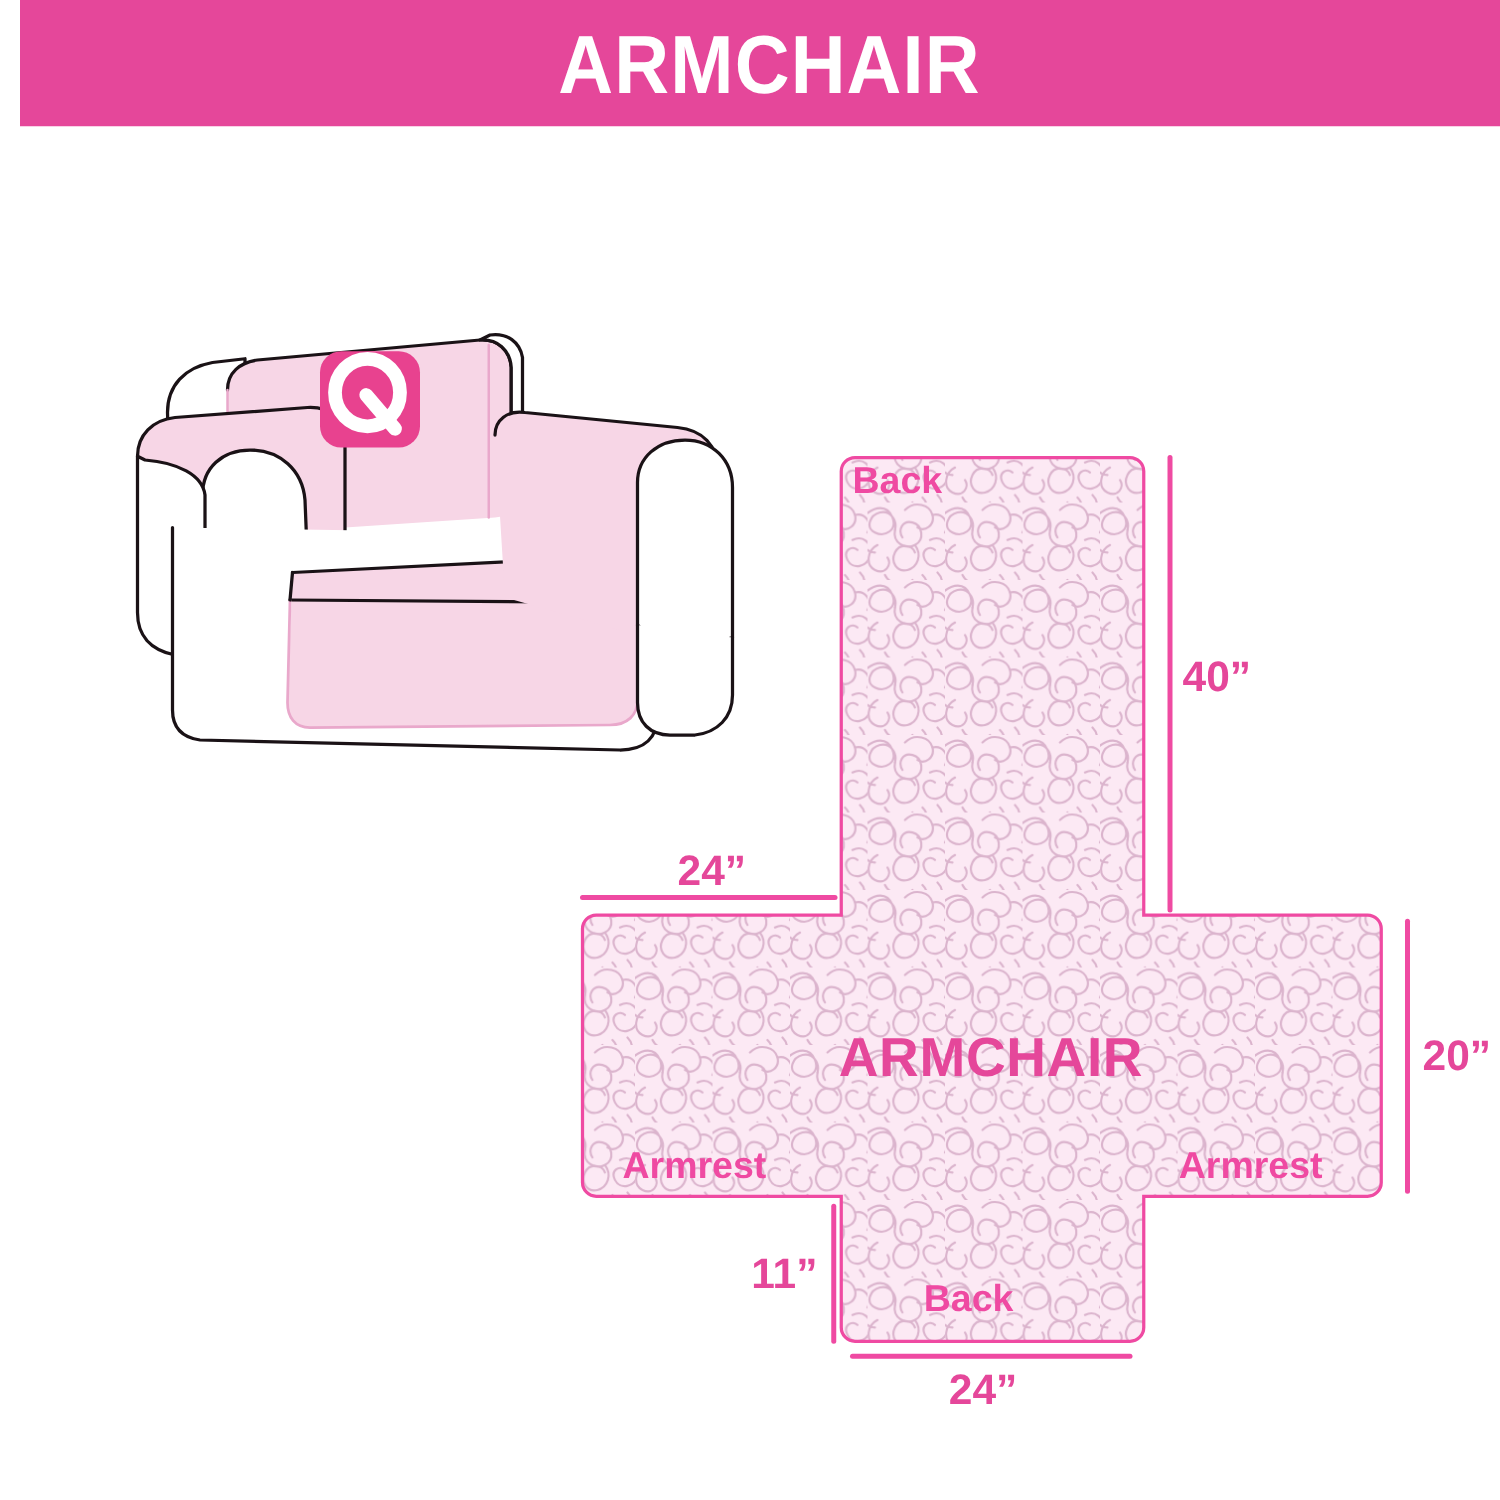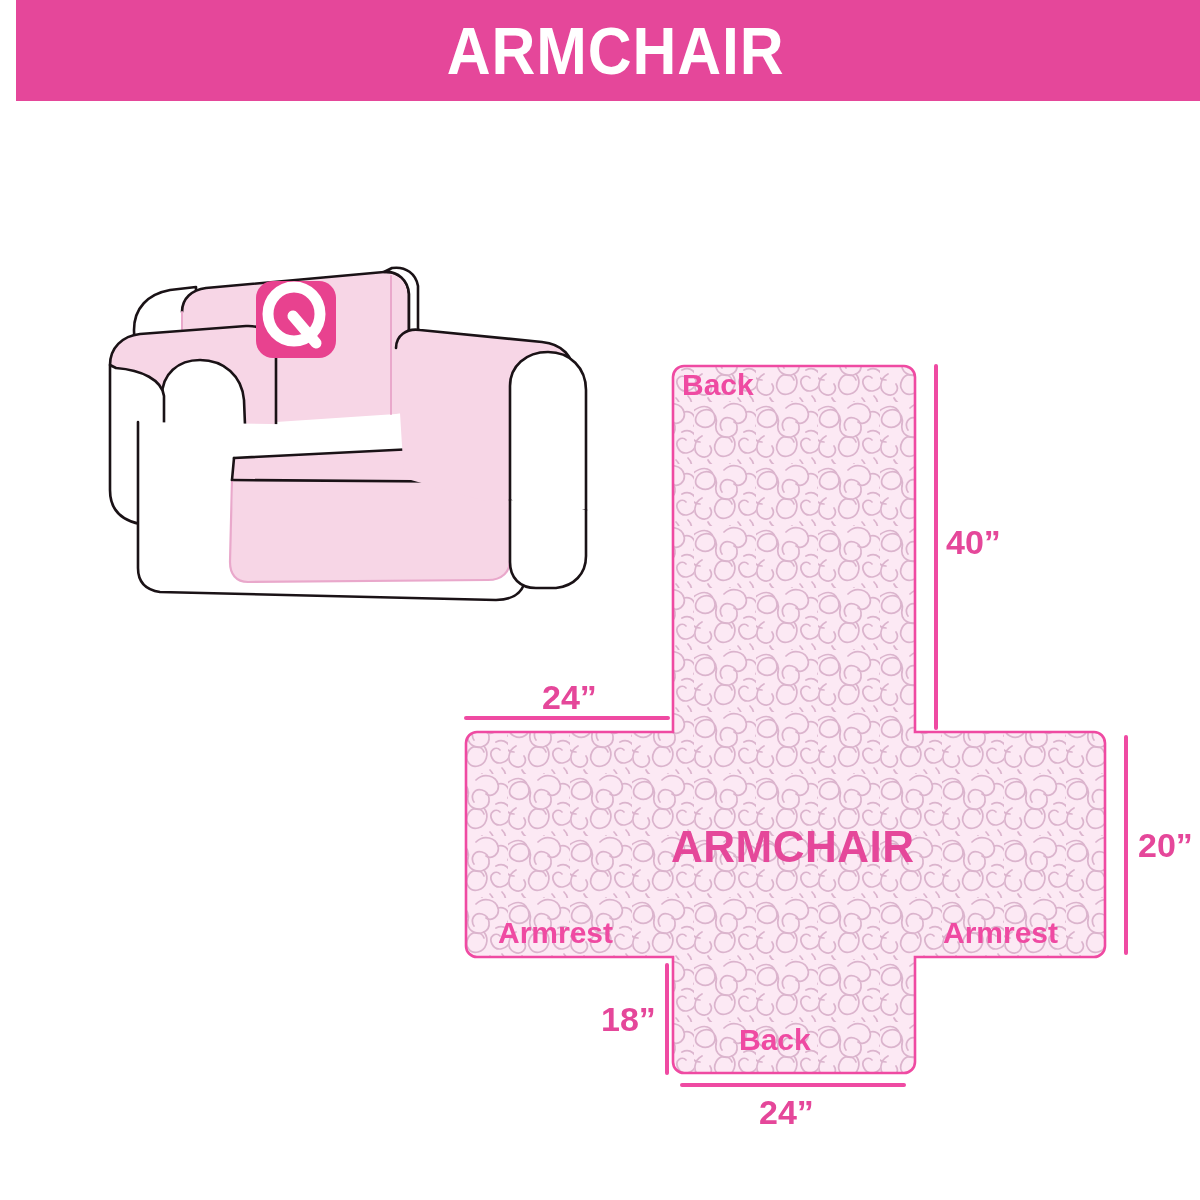--- a/index.html
+++ b/index.html
@@ -276,18 +276,18 @@
         <line x1="236" y1="745" x2="458" y2="745"></line>
       </g>
     </svg>
 
     <div class="dim-label" style="left:500px; top:185px;">40”</div>
 
     <div class="dim-label" style="left:96px; top:340px;">24”</div>
 
     <div class="dim-label" style="left:692px; top:488px;">20”</div>
 
-    <div class="dim-label" style="left:155px; top:662px;">18”</div>
+    <div class="dim-label" style="left:155px; top:662px;">11”</div>
 
     <div class="dim-label" style="left:313px; top:755px;">24”</div>
   </div>
 
 </div>
 
 </body></html>

